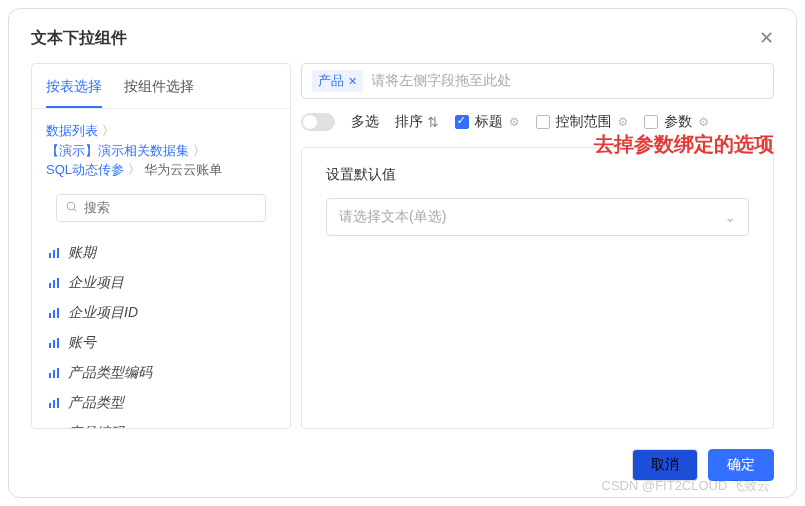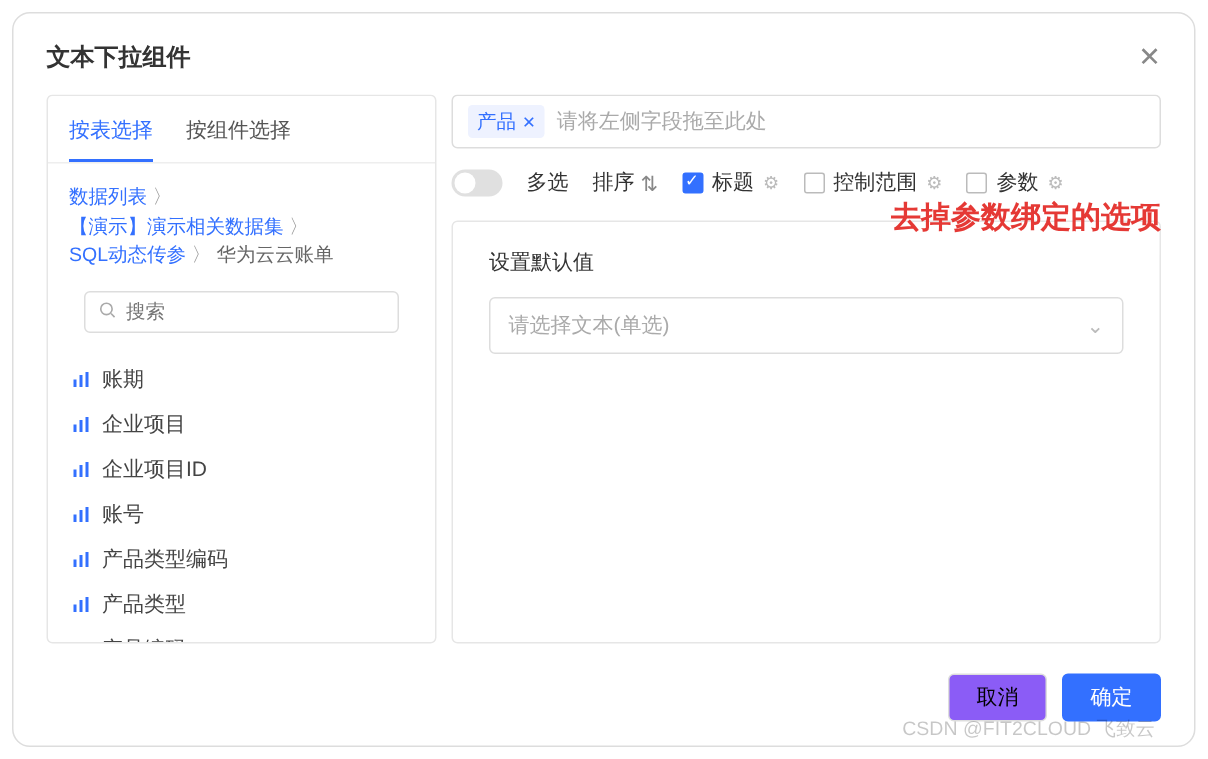--- a/index.html
+++ b/index.html
@@ -14,21 +14,21 @@
     .tab { padding: 6px 0 10px; font-size: 14px; cursor: pointer; border-bottom: 2px solid transparent; color: #555; }
     .tab.active { color: #3370ff; border-bottom-color: #3370ff; font-weight: 500; }
     .breadcrumb { padding: 12px 14px 4px; font-size: 13px; line-height: 1.5; }
     .bc-link { color: #3370ff; cursor: pointer; }
     .bc-sep, .bc-current { color: #999; }
     .bc-current { color: #666; }
     .search-box { margin: 10px 24px 6px; border: 1px solid #ddd; border-radius: 4px; display: flex; align-items: center; padding: 5px 8px; }
     .search-box input { border: none; outline: none; flex: 1; font-size: 13px; background: transparent; }
     .search-icon { color: #aaa; margin-right: 6px; }
     .field-list { padding: 10px 14px; overflow: auto; flex: 1; }
-    .field-item { display: flex; align-items: center; padding: 6px 2px; cursor: pointer; color: #444; font-size: 14px; }
+    .field-item { display: flex; align-items: center; padding: 6px 2px; cursor: pointer; color: #444; font-size: 14px; font-style: italic; }
     .field-icon { color: #3370ff; margin-right: 8px; display: inline-flex; align-items: center; }
     .right-panel { flex: 1; display: flex; flex-direction: column; gap: 12px; position: relative; }
     .tag-drop { border: 1px solid #ddd; border-radius: 4px; padding: 6px 10px; display: flex; align-items: center; gap: 8px; }
     .tag { background: #eef2ff; color: #3370ff; border-radius: 3px; padding: 2px 6px; font-size: 13px; display: inline-flex; align-items: center; gap: 4px; }
     .tag-x { color: #3370ff; font-size: 11px; cursor: pointer; }
     .drop-placeholder { color: #aaa; font-size: 14px; }
     .options-row { display: flex; align-items: flex-start; gap: 16px; padding: 2px 0; flex-wrap: nowrap; white-space: nowrap; }
     .toggle { width: 34px; height: 18px; background: #e0e0e0; border-radius: 9px; position: relative; cursor: pointer; flex-shrink: 0; }
     .toggle::after { content: ""; position: absolute; width: 14px; height: 14px; background: #fff; border-radius: 50%; top: 2px; left: 2px; }
     .opt-label { font-size: 14px; color: #333; display: inline-flex; align-items: center; gap: 4px; }
@@ -37,21 +37,21 @@
     .checkbox { width: 14px; height: 14px; border: 1px solid #bbb; border-radius: 2px; display: inline-block; position: relative; cursor: pointer; flex-shrink: 0; }
     .checkbox.checked { background: #3370ff; border-color: #3370ff; }
     .checkbox.checked::after { content: "✓"; color: #fff; font-size: 11px; position: absolute; top: -2px; left: 1px; }
     .cb-wrap { display: inline-flex; align-items: center; gap: 6px; }
     .annotation { position: absolute; right: 0; top: 68px; color: #e53935; font-size: 20px; font-weight: 600; }
     .default-section { border: 1px solid #e6e6e6; border-radius: 4px; flex: 1; padding: 18px 24px; margin-top: 2px; }
     .default-title { font-size: 14px; margin-bottom: 14px; color: #333; }
     .select-box { border: 1px solid #ddd; border-radius: 4px; padding: 9px 12px; display: flex; justify-content: space-between; align-items: center; color: #aaa; cursor: pointer; }
     .select-arrow { color: #bbb; }
     .modal-footer { display: flex; justify-content: flex-end; gap: 10px; padding: 12px 22px 16px; position: relative; }
-    .btn { padding: 6px 18px; border-radius: 4px; font-size: 14px; cursor: pointer; border: 1px solid #ddd; background: #8b5cf6; }
+    .btn { padding: 6px 18px; border-radius: 4px; font-size: 14px; cursor: pointer; border: 1px solid #ddd; background: #1d4ed8; }
     .btn-primary { background: #3370ff; border-color: #3370ff; color: #fff; }
     .watermark { position: absolute; right: 26px; bottom: 2px; color: rgba(0,0,0,0.22); font-size: 13px; pointer-events: none; }
   </style>
 </head>
 <body>
 
 <div class="modal">
   <div class="modal-header">
     <div class="modal-title">文本下拉组件</div>
     <div class="close-x">✕</div>

